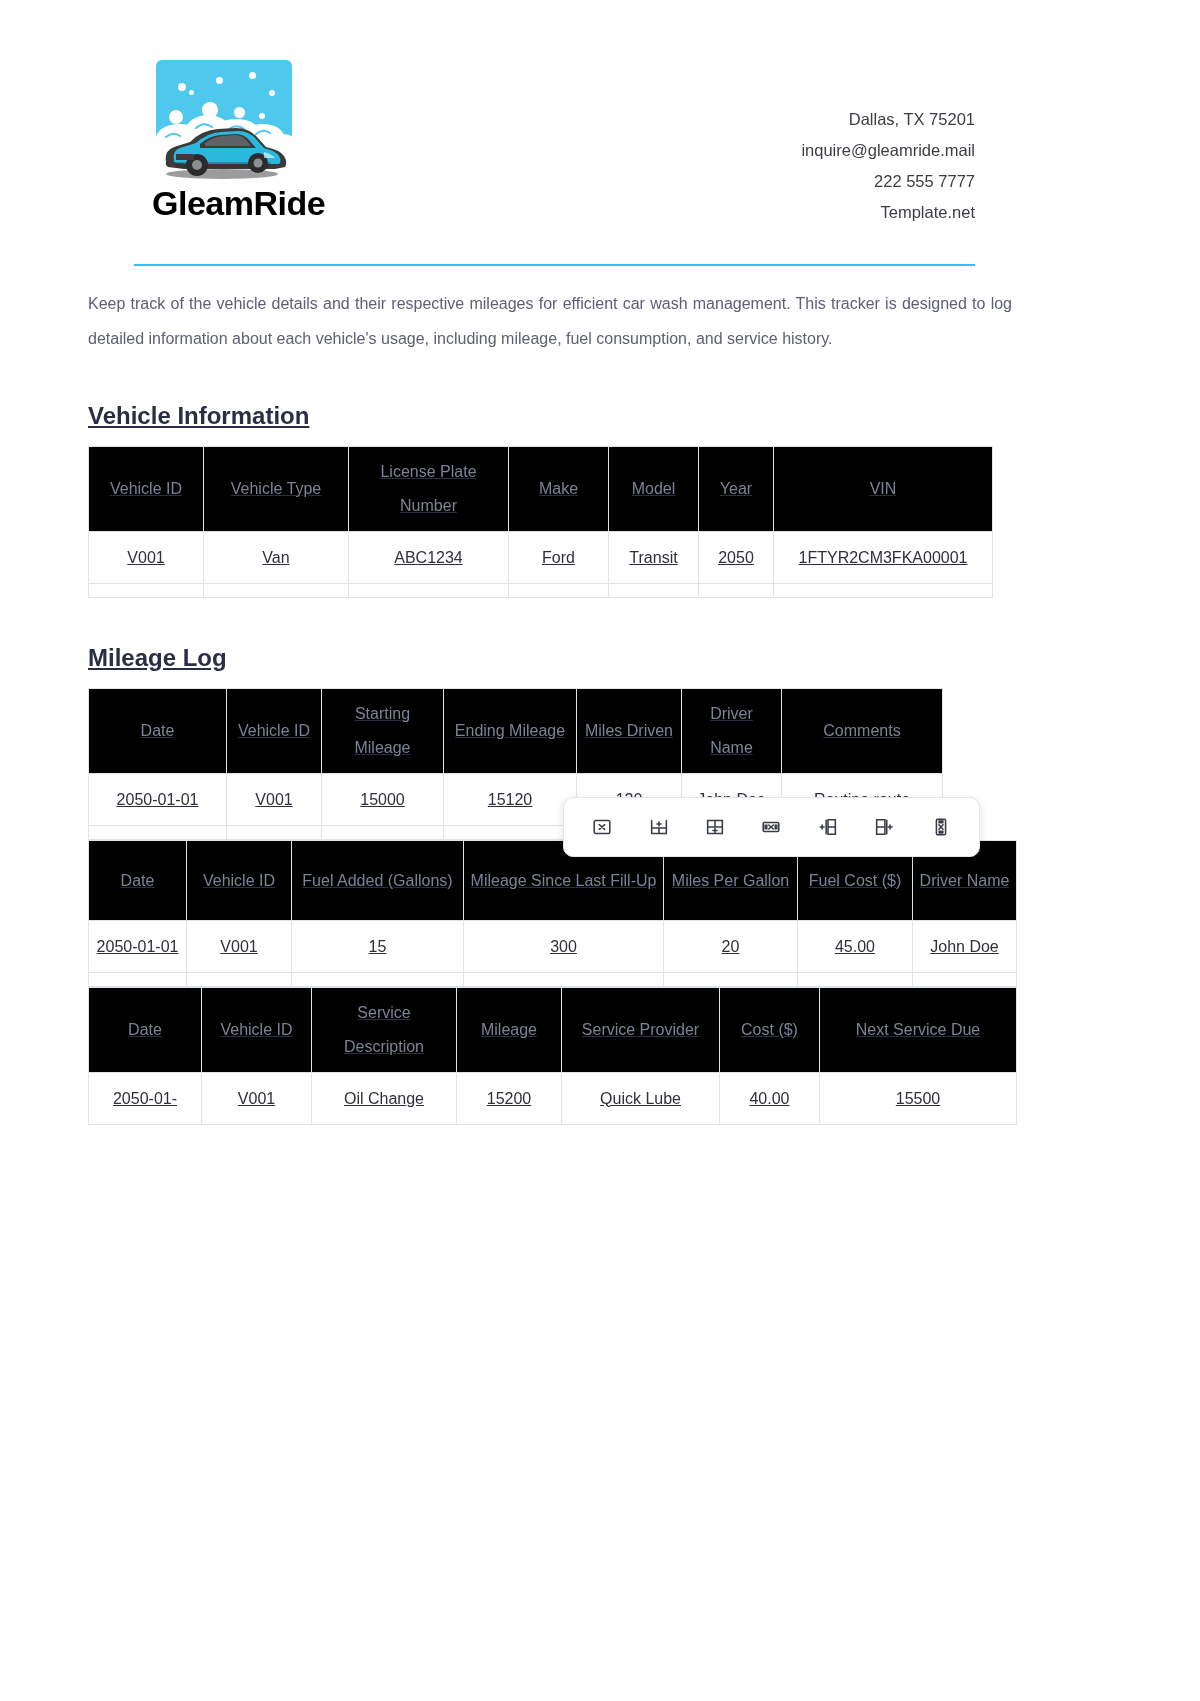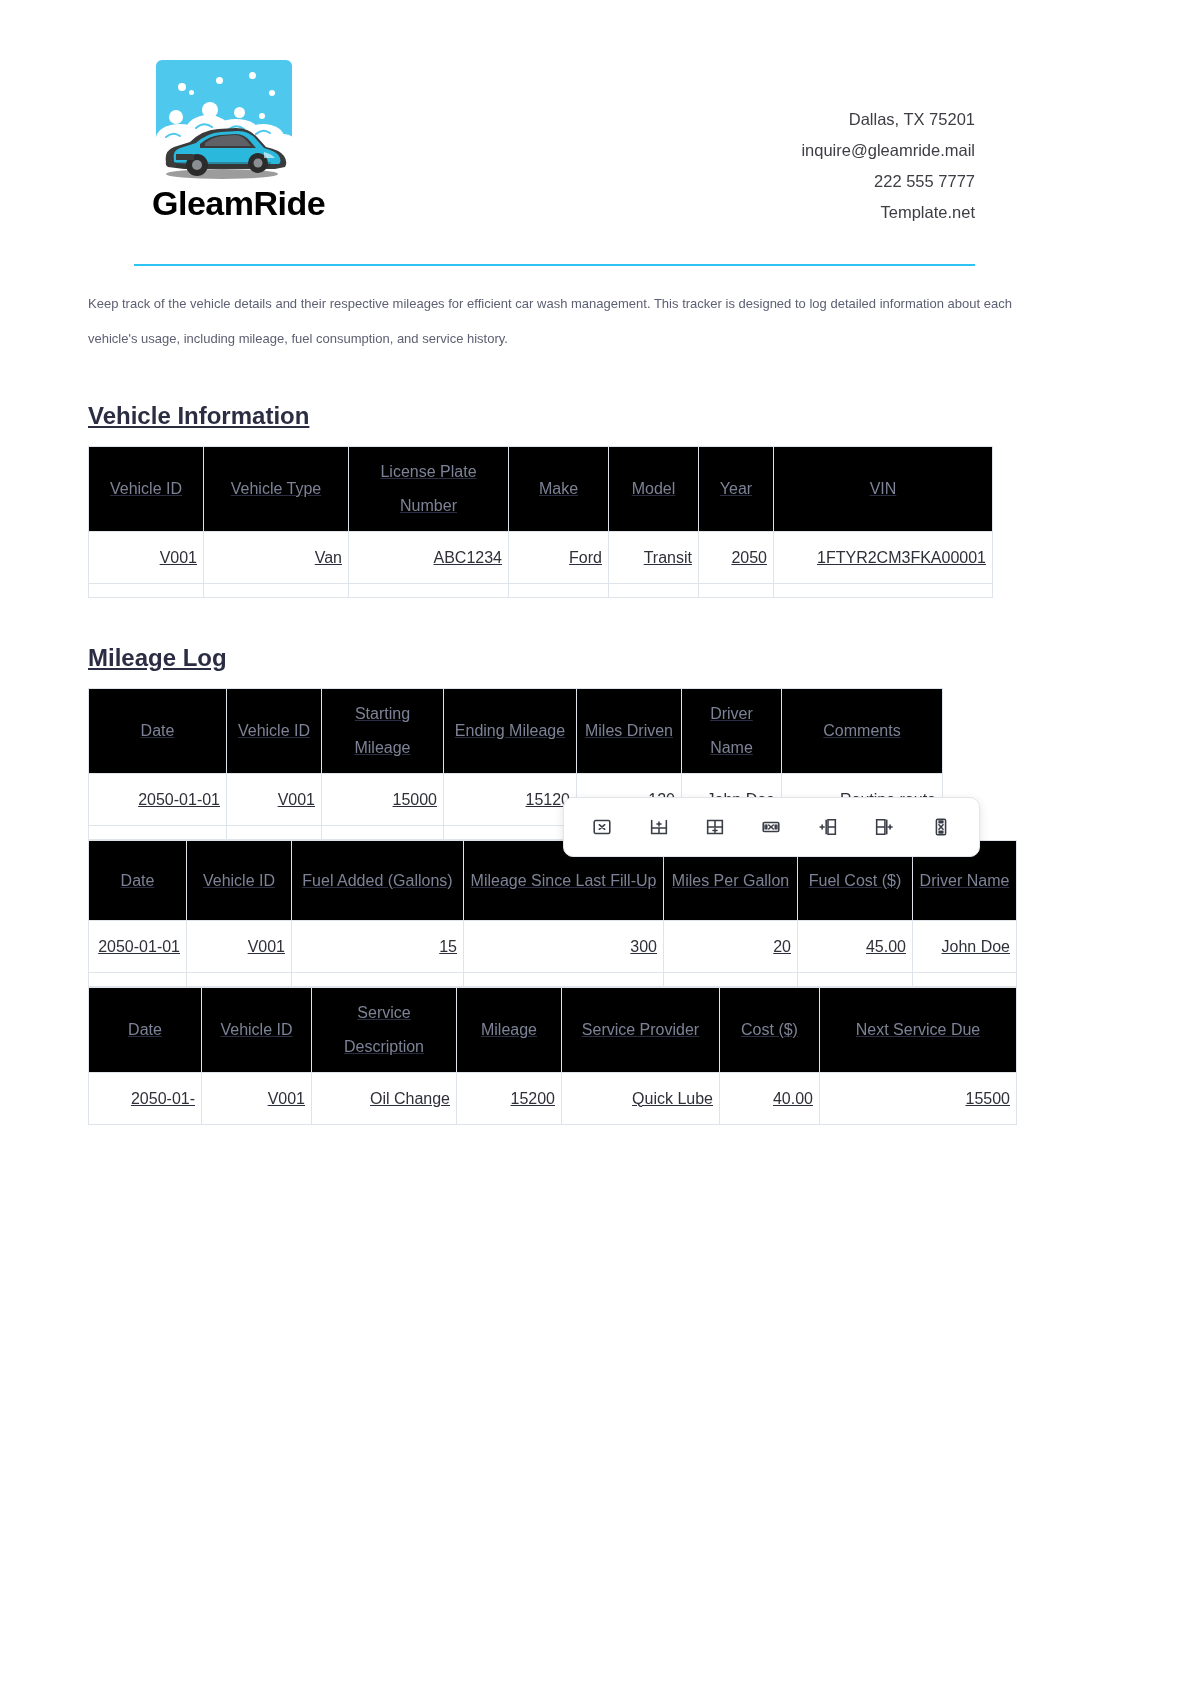--- a/index.html
+++ b/index.html
@@ -94,21 +94,21 @@
   .doc-title {
     margin: 128px 0 0 0;
     text-align: center;
     font-size: 34px;
     font-weight: 700;
     letter-spacing: -0.3px;
     color: #2b2d42;
   }
   .doc-desc {
     margin: 20px 188px 0 88px;
-    font-size: 13px;
+    font-size: 16px;
     line-height: 35px;
     color: #5e6073;
     text-align: justify;
   }
 
   
   .section { margin: 0 0 0 0; text-decoration: underline; }
   .section-title {
     margin: 46px 0 16px 88px;
     font-size: 24px;
@@ -135,21 +135,20 @@
   table.grid thead th {
     background: #000000;
     color: #7d8396;
     font-weight: 400;
     height: 80px;
   }
   table.grid tbody td {
     background: #ffffff;
     color: #2f3038;
     height: 52px;
-    text-align: right;
   }
   table.grid tbody tr.blank td {
     height: 14px;
     padding: 0;
     line-height: 8px;
   }
 
   
   .t-vehicle { width: 904px; }
   .t-mileage { width: 854px; }

